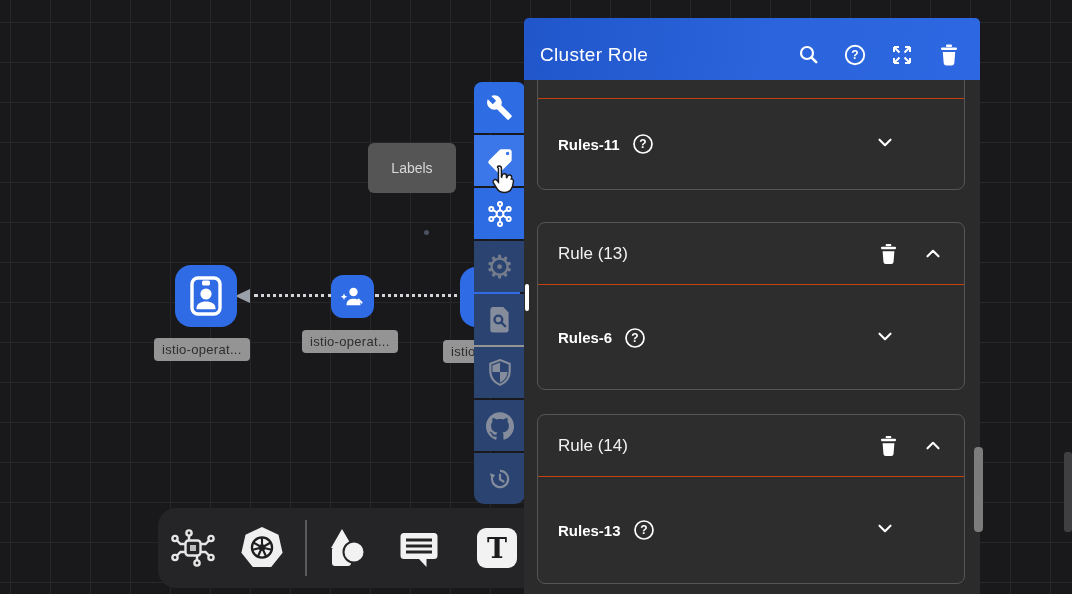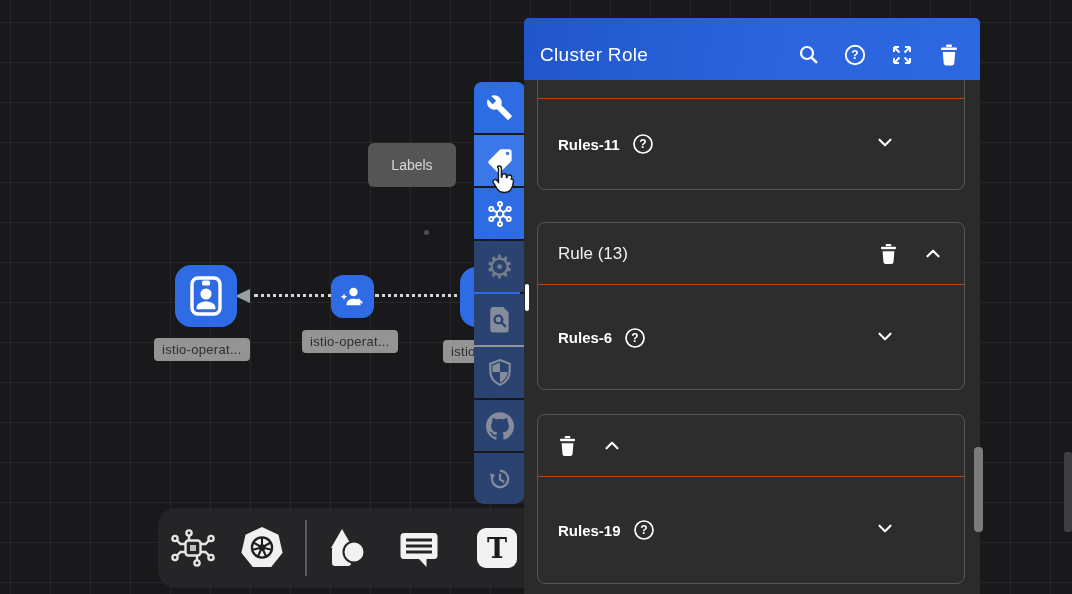--- a/index.html
+++ b/index.html
@@ -32,21 +32,21 @@
   .edge2 { left:375px; top:294px; width:90px; }
   .arrowhead {
     position:absolute; left:235px; top:289px; width:0; height:0; z-index:2;
     border-top:7px solid transparent; border-bottom:7px solid transparent;
     border-right:15px solid #99a0a8;
   }
   .stray-dot { position:absolute; left:424px; top:230px; width:5px; height:5px; border-radius:50%; background:#4a5160; z-index:2; }
 
   
   .tooltip {
-    position:absolute; left:368px; top:143px; width:88px; height:44px; z-index:25;
+    position:absolute; left:368px; top:143px; width:88px; height:50px; z-index:25;
     background:rgba(88,88,90,.95); border-radius:6px; color:#d8d8d8; font-size:14px;
     display:flex; align-items:center; justify-content:center;
   }
 
   
   .side-toolbar { position:absolute; left:474px; top:82px; width:51px; z-index:20; }
   .sbtn {
     width:51px; height:51px; margin-bottom:2px; display:flex; align-items:center; justify-content:center;
     cursor:pointer;
   }
@@ -336,37 +336,38 @@
           <div class="chev-down-wrap">
             <svg width="22" height="22" viewBox="0 0 24 24">
                 <path d="M6 9.5l6 6 6-6" fill="none" stroke="#fff" stroke-width="2.3" stroke-linecap="round" stroke-linejoin="round"></path>
               </svg>
           </div>
         </div>
       </div>
 
       <div class="card card3">
         <div class="card-header">
+          <div class="rule-label">Rule (14)</div>
           <div class="card-header-icons">
             <div class="icon-btn">
               <svg width="19" height="22" viewBox="0 0 20 22">
                   <rect x="7" y="0.5" width="6" height="2.4" rx="1" fill="#fff"></rect>
                   <rect x="2" y="3.4" width="16" height="2.6" rx="1.2" fill="#fff"></rect>
                   <path d="M3.8 8h12.4l-.9 11.3a2.3 2.3 0 0 1-2.3 2.1H7a2.3 2.3 0 0 1-2.3-2.1z" fill="#fff"></path>
                 </svg>
             </div>
             <div class="icon-btn">
               <svg width="22" height="22" viewBox="0 0 24 24">
                   <path d="M6 14.5l6-6 6 6" fill="none" stroke="#fff" stroke-width="2.3" stroke-linecap="round" stroke-linejoin="round"></path>
                 </svg>
             </div>
           </div>
         </div>
         <div class="card-content">
-          <div class="rules-label">Rules-19</div>
+          <div class="rules-label">Rules-13</div>
           <svg width="22" height="22" viewBox="0 0 22 22">
               <circle cx="11" cy="11" r="9" fill="none" stroke="#fff" stroke-width="1.7"></circle>
               <text x="11" y="15.2" text-anchor="middle" font-size="12" font-weight="bold" fill="#fff" font-family="Liberation Sans, sans-serif">?</text>
             </svg>
           <div class="chev-down-wrap">
             <svg width="22" height="22" viewBox="0 0 24 24">
                 <path d="M6 9.5l6 6 6-6" fill="none" stroke="#fff" stroke-width="2.3" stroke-linecap="round" stroke-linejoin="round"></path>
               </svg>
           </div>
         </div>

